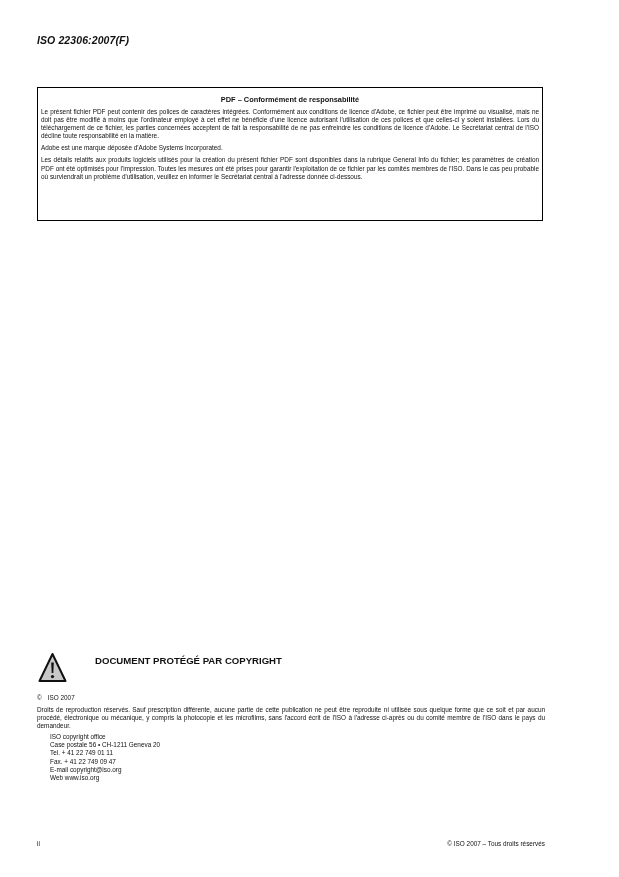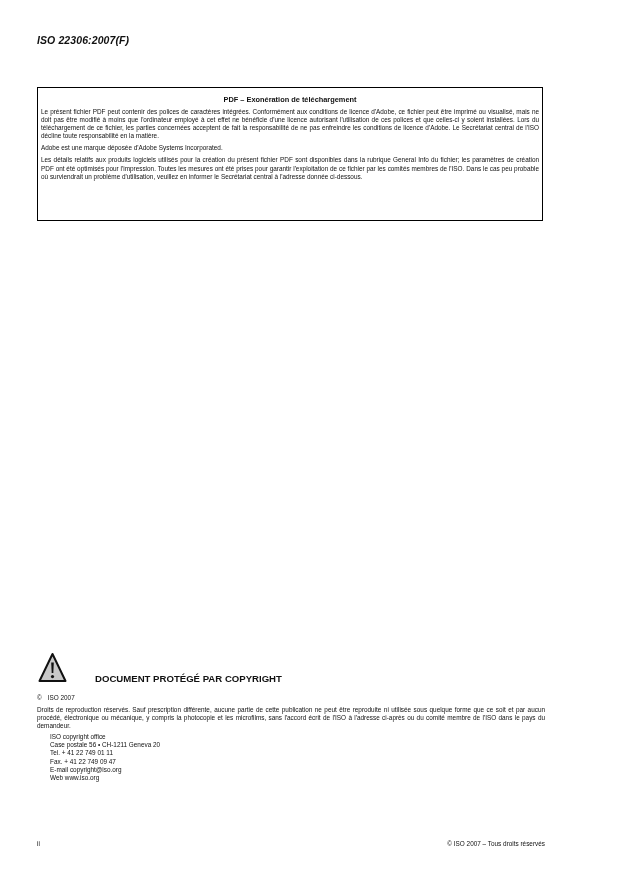--- a/index.html
+++ b/index.html
@@ -60,21 +60,21 @@
     }
     .warning-icon {
       width: 29px;
       height: 32px;
       margin-left: 1px;
     }
     .warning-title {
       font-weight: bold;
       font-size: 9.6px;
       margin-left: 28px;
-      margin-bottom: 0;
+      margin-bottom: 18px;
     }
     .copy-line {
       font-size: 6.4px;
       margin-top: 10px;
       line-height: 8px;
     }
     .copy-line .c-sym { margin-right: 6px; }
     .rights-text {
       font-size: 6.4px;
       line-height: 8.1px;
@@ -101,21 +101,21 @@
       top: 840px;
       font-size: 6.4px;
     }
   </style>
 </head>
 <body>
 
 <div class="doc-id">ISO 22306:2007(F)</div>
 
 <div class="disclaimer-box">
-  <div class="disclaimer-title">PDF – Exonération de téléchargement</div>
+  <div class="disclaimer-title">PDF – Conformément de responsabilité</div>
   <p>Le présent fichier PDF peut contenir des polices de caractères intégrées. Conformément aux conditions de licence d'Adobe, ce fichier peut être imprimé ou visualisé, mais ne doit pas être modifié à moins que l'ordinateur employé à cet effet ne bénéficie d'une licence autorisant l'utilisation de ces polices et que celles-ci y soient installées. Lors du téléchargement de ce fichier, les parties concernées acceptent de fait la responsabilité de ne pas enfreindre les conditions de licence d'Adobe. Le Secrétariat central de l'ISO décline toute responsabilité en la matière.</p>
   <p>Adobe est une marque déposée d'Adobe Systems Incorporated.</p>
   <p>Les détails relatifs aux produits logiciels utilisés pour la création du présent fichier PDF sont disponibles dans la rubrique General Info du fichier; les paramètres de création PDF ont été optimisés pour l'impression. Toutes les mesures ont été prises pour garantir l'exploitation de ce fichier par les comités membres de l'ISO. Dans le cas peu probable où surviendrait un problème d'utilisation, veuillez en informer le Secrétariat central à l'adresse donnée ci-dessous.</p>
 </div>
 
 <div class="copyright-block">
   <div class="warning-row">
     <svg class="warning-icon" viewBox="0 0 29 32">
       <polygon points="14.5,2 27.5,29 1.5,29" fill="#c8c8c8" stroke="#111" stroke-width="2" stroke-linejoin="round"></polygon>
       <path d="M13.2 10.5 L15.8 10.5 L15.3 21 L13.7 21 Z" fill="#111"></path>

